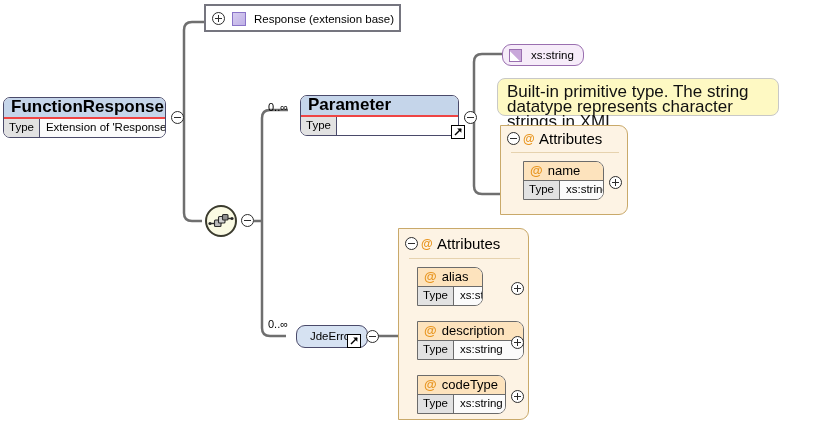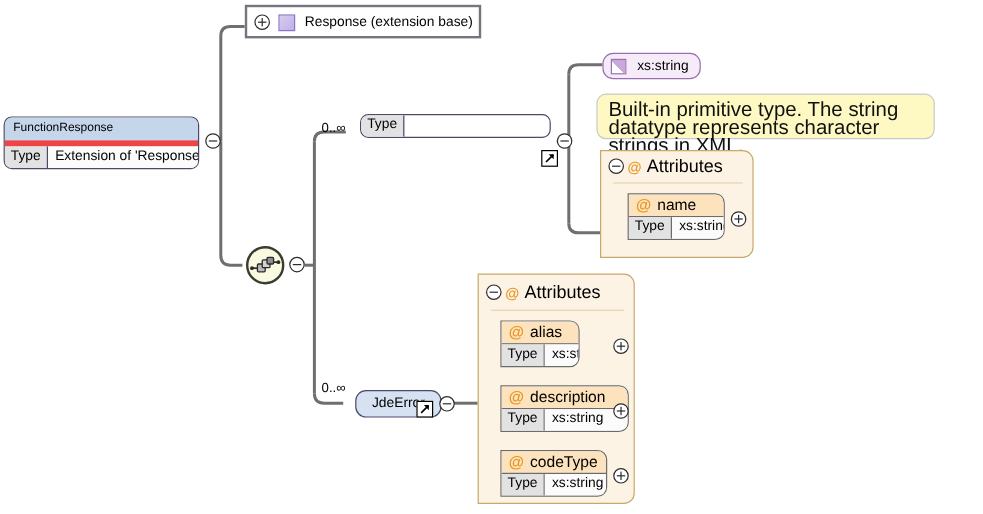--- a/index.html
+++ b/index.html
@@ -29,26 +29,27 @@
   .elembox {
     position: absolute;
     border: 1px solid #4a4a6a;
     border-radius: 7px;
     background: #ffffff;
     box-sizing: border-box;
     overflow: hidden;
   }
   .elembox .ehead {
     background: #c5d5ea;
-    border-bottom: 5px solid #ef4444;
+    border-bottom: 2px solid #ef4444;
     padding: 2px 6px 3px 7px;
-    font-size: 10px;
+    font-size: 17px;
     line-height: 14px;
     color: #000;
     white-space: nowrap;
+    font-weight: bold;
   }
   .elembox .erow {
     display: flex;
     font-size: 11.5px;
     line-height: 15px;
   }
   .elembox .erow .k {
     background: #e2e2e2;
     border-right: 1px solid #4a4a6a;
     padding: 1px 5px 2px 5px;
@@ -314,20 +315,21 @@
       </g>
       <circle cx="3" cy="16.5" r="1.6" fill="#2a2a2a"></circle>
       <circle cx="25" cy="11.5" r="1.6" fill="#2a2a2a"></circle>
     </svg>
   </div>
   <div class="toggle" style="left:241px; top:214px;"></div>
 
   <div class="card" style="left:268px; top:101px;">0..∞</div>
 
   <div class="elembox" style="left:300px; top:95px; width:159px;">
+    <div class="ehead">Parameter</div>
     <div class="erow">
       <div class="k">Type</div>
     </div>
   </div>
   <div class="linkarrow" style="left:451px; top:125px;">
     <svg width="12" height="12" viewBox="0 0 12 12" style="position:absolute;left:0;top:0;">
       <path d="M3 9 L9 3" stroke="#000" stroke-width="1.4"></path>
       <path d="M5.2 2.6 L9.4 2.6 L9.4 6.8 Z" fill="#000"></path>
     </svg>
   </div>

